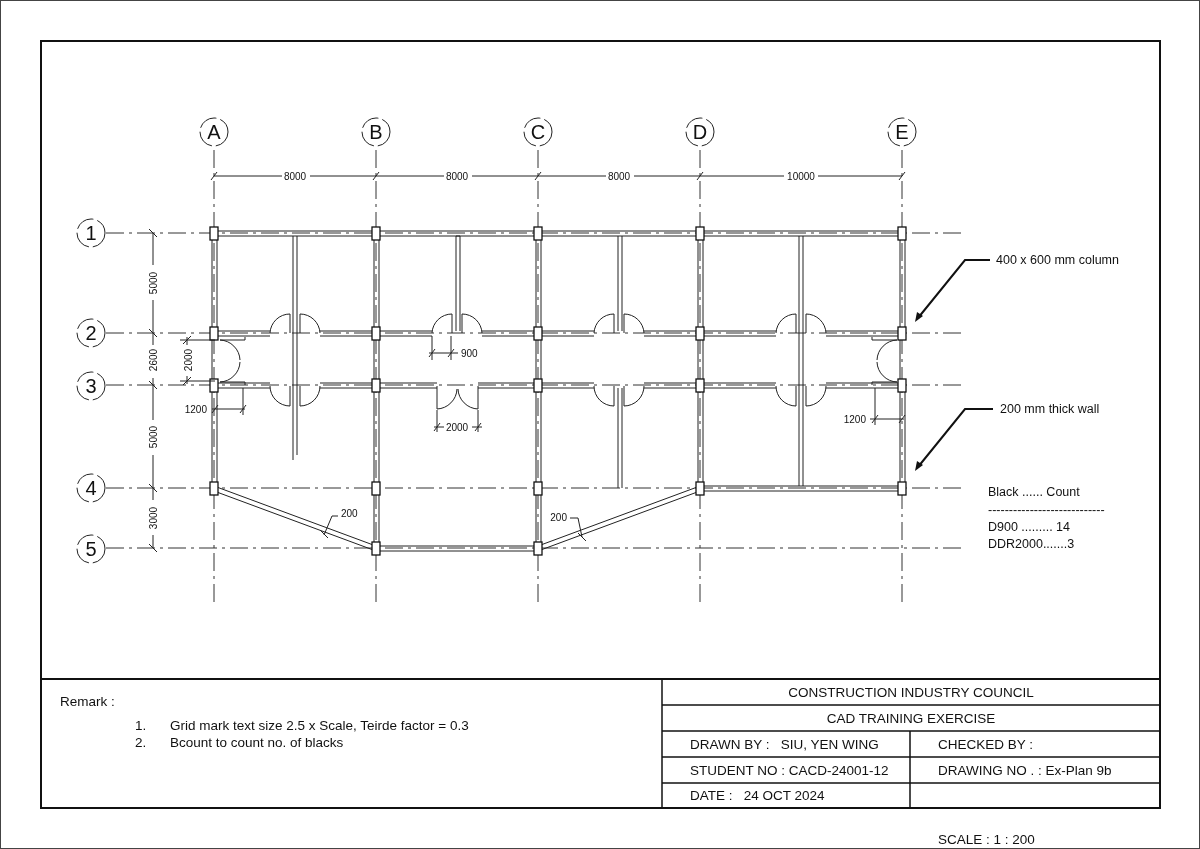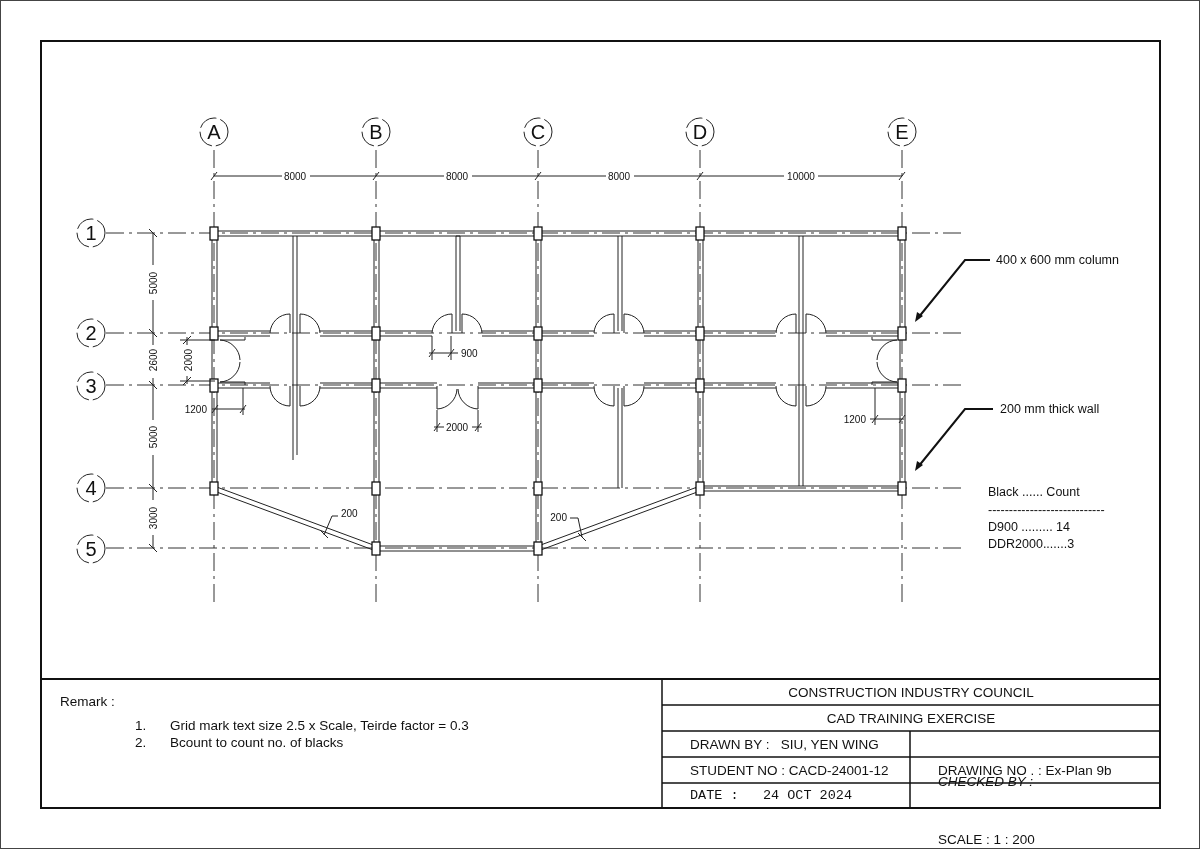--- a/index.html
+++ b/index.html
@@ -303,18 +303,18 @@
     <line x1="662" y1="757" x2="1160" y2="757"></line>
     <line x1="662" y1="783" x2="1160" y2="783"></line>
     <line x1="910" y1="731" x2="910" y2="808"></line>
   </g>
 </svg>
 
 
 <div class="tb center" style="left:662px; top:680px; width:498px; height:25px;">CONSTRUCTION INDUSTRY COUNCIL</div>
 <div class="tb center" style="left:662px; top:705px; width:498px; height:26px;">CAD TRAINING EXERCISE</div>
 <div class="tb left" style="left:662px; top:731px; width:248px; height:26px; white-space:pre;">DRAWN BY :   SIU, YEN WING</div>
-<div class="tb left" style="left:910px; top:768px; width:250px; height:26px;font-style:italic;">CHECKED BY :</div>
+<div class="tb left" style="left:910px; top:731px; width:250px; height:26px;">CHECKED BY :</div>
 <div class="tb left" style="left:662px; top:757px; width:248px; height:26px;border-radius:6px;">STUDENT NO : CACD-24001-12</div>
 <div class="tb left" style="left:910px; top:757px; width:250px; height:26px;">DRAWING NO . : Ex-Plan 9b</div>
-<div class="tb left" style="left:662px; top:783px; width:252px; height:25px; white-space:pre;font-family:Liberation Mono, monospace;">DATE :   24 OCT 2024</div>
+<div class="tb left" style="left:662px; top:783px; width:252px; height:25px; white-space:pre;">DATE :   24 OCT 2024</div>
 <div class="tb left" style="left:910px; top:783px; width:226px; height:25px;margin-top:44px;">SCALE : 1 : 200</div>
 </div>
 
 </body></html>

